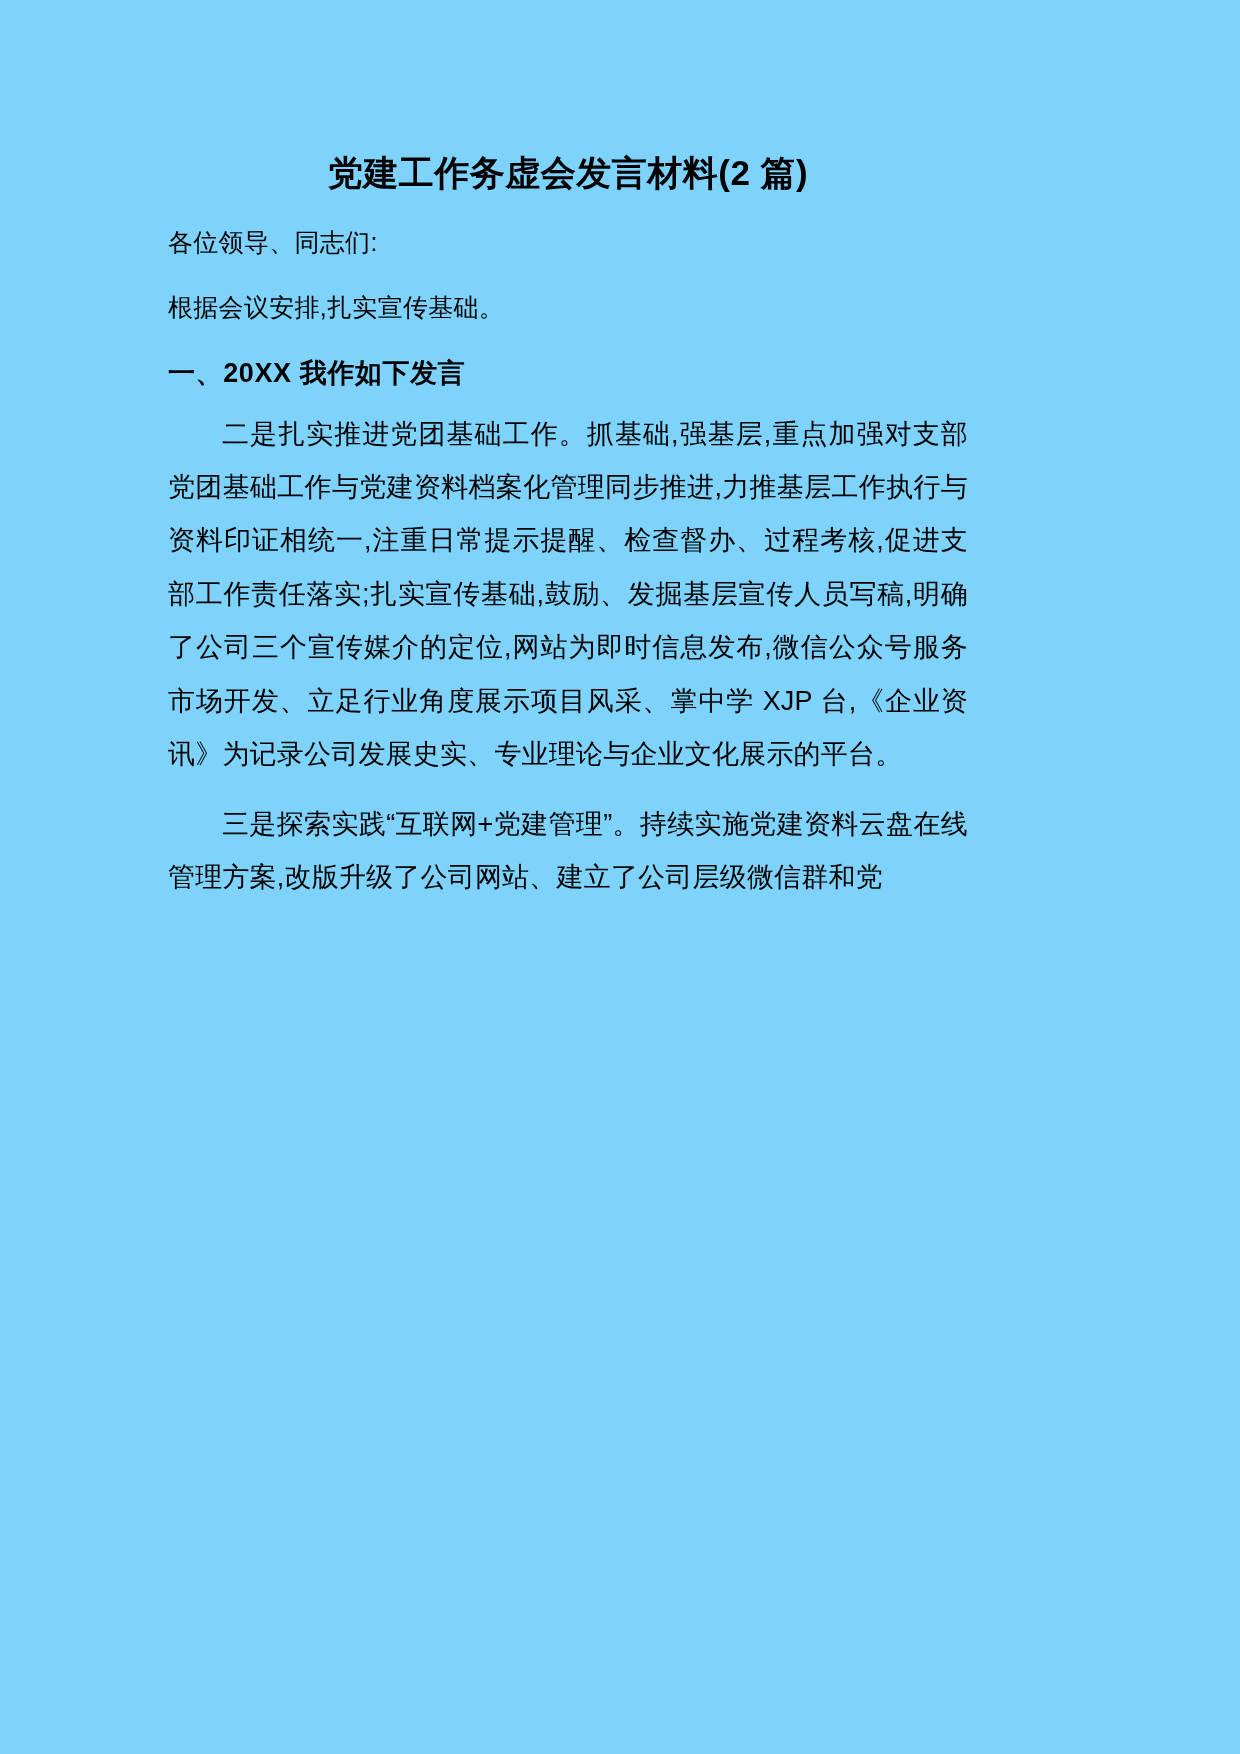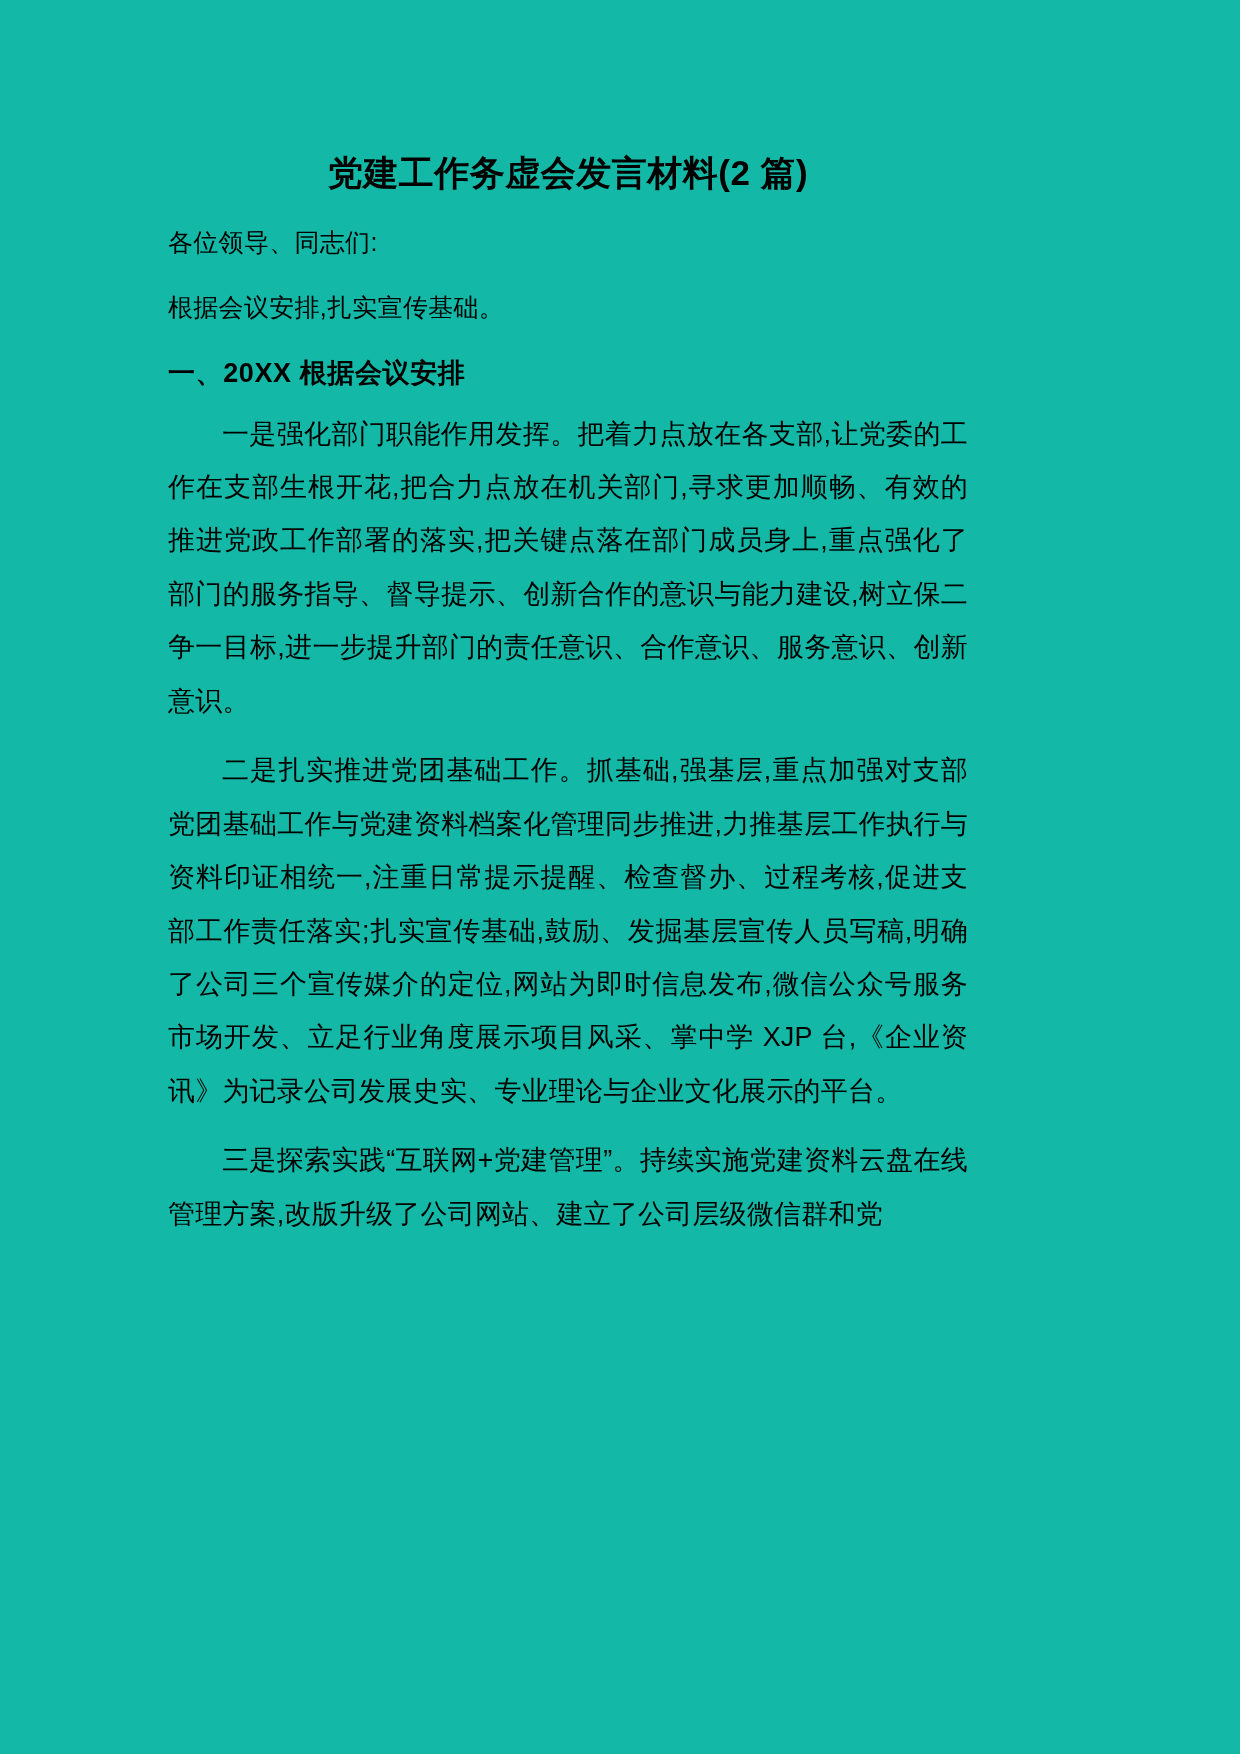--- a/index.html
+++ b/index.html
@@ -8,21 +8,21 @@
     background: #ffffff;
   }
   body {
     font-family: "Liberation Sans", "DejaVu Sans", sans-serif;
     color: #000000;
   }
   .page {
     position: relative;
     width: 1240px;
     height: 1754px;
-    background: #14b8a6;
+    background: #7dd3fc;
     overflow: hidden;
     box-sizing: border-box;
     padding: 0;
   }
   .content {
     position: absolute;
     left: 168px;
     top: 0;
     width: 800px;
   }
@@ -83,22 +83,21 @@
 <div class="page">
   <div class="content">
 
     <h1 class="doc-title">党建工作务虚会发言材料(2 篇)</h1>
 
 
     <div class="plain-line">各位领导、同志们:</div>
 
     <div class="plain-line">根据会议安排,扎实宣传基础。</div>
 
-    <h2 class="section-heading">一、20XX 根据会议安排</h2>
+    <h2 class="section-heading">一、20XX 我作如下发言</h2>
 
-    <p class="body-para">一是强化部门职能作用发挥。把着力点放在各支部,让党委的工作在支部生根开花,把合力点放在机关部门,寻求更加顺畅、有效的推进党政工作部署的落实,把关键点落在部门成员身上,重点强化了部门的服务指导、督导提示、创新合作的意识与能力建设,树立保二争一目标,进一步提升部门的责任意识、合作意识、服务意识、创新意识。</p>
 
     <p class="body-para">二是扎实推进党团基础工作。抓基础,强基层,重点加强对支部党团基础工作与党建资料档案化管理同步推进,力推基层工作执行与资料印证相统一,注重日常提示提醒、检查督办、过程考核,促进支部工作责任落实;扎实宣传基础,鼓励、发掘基层宣传人员写稿,明确了公司三个宣传媒介的定位,网站为即时信息发布,微信公众号服务市场开发、立足行业角度展示项目风采、掌中学 XJP 台,《企业资讯》为记录公司发展史实、专业理论与企业文化展示的平台。</p>
 
     <p class="body-para">三是探索实践“互联网+党建管理”。持续实施党建资料云盘在线管理方案,改版升级了公司网站、建立了公司层级微信群和党</p>
 
   </div>
 </div>
 
 </body></html>

